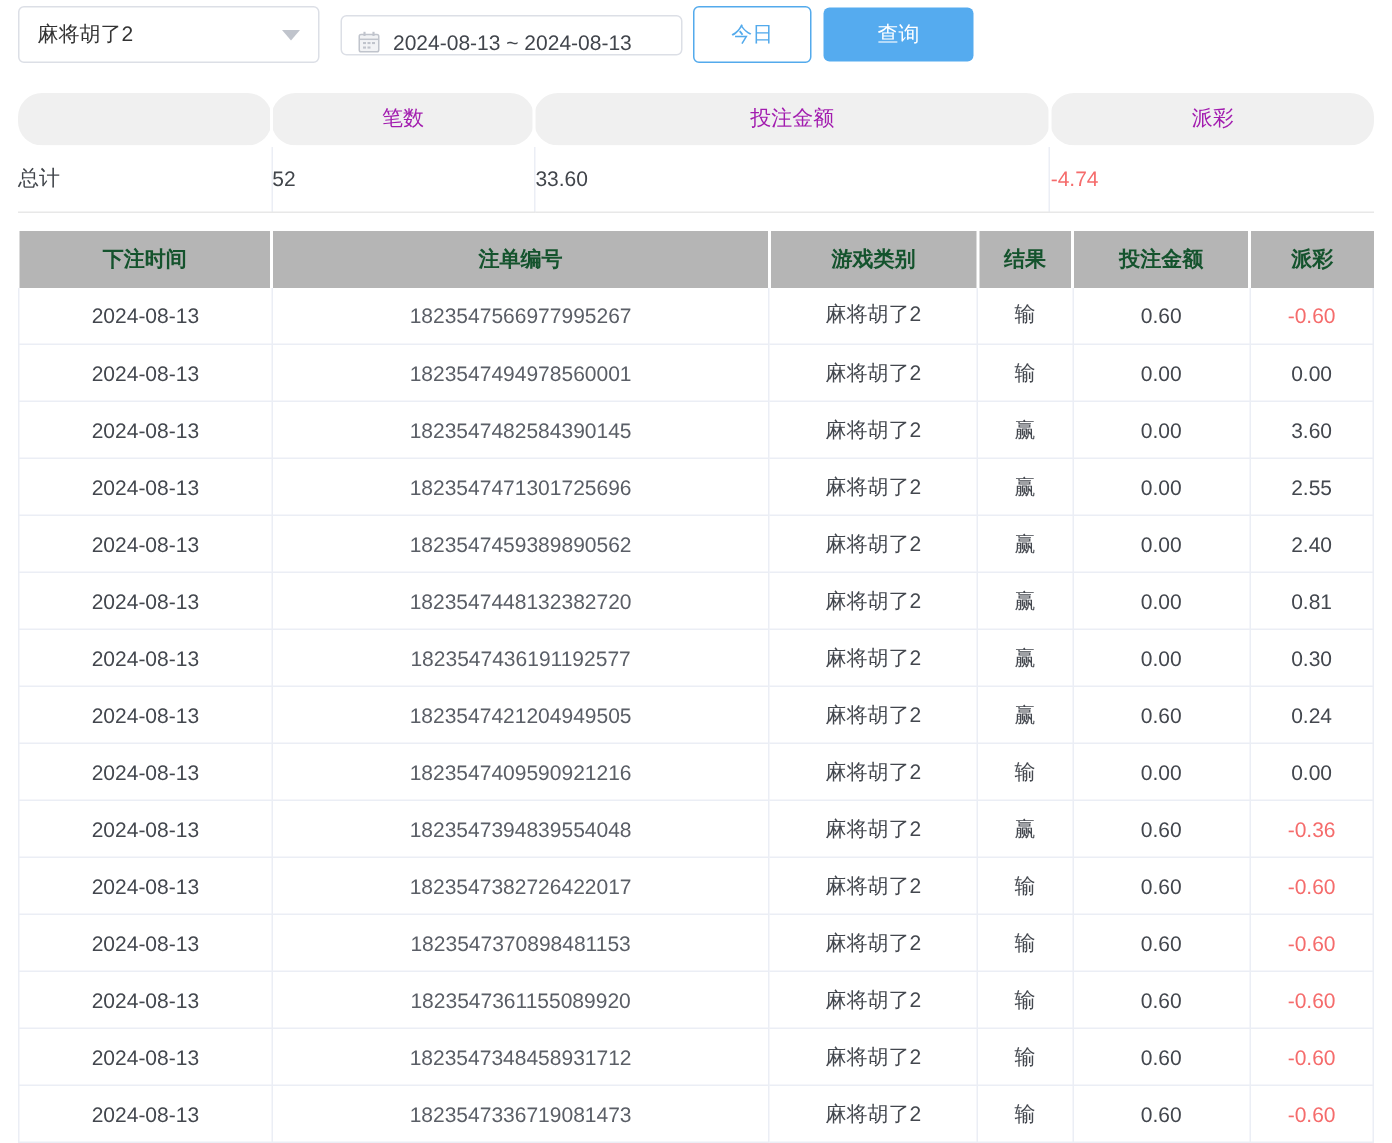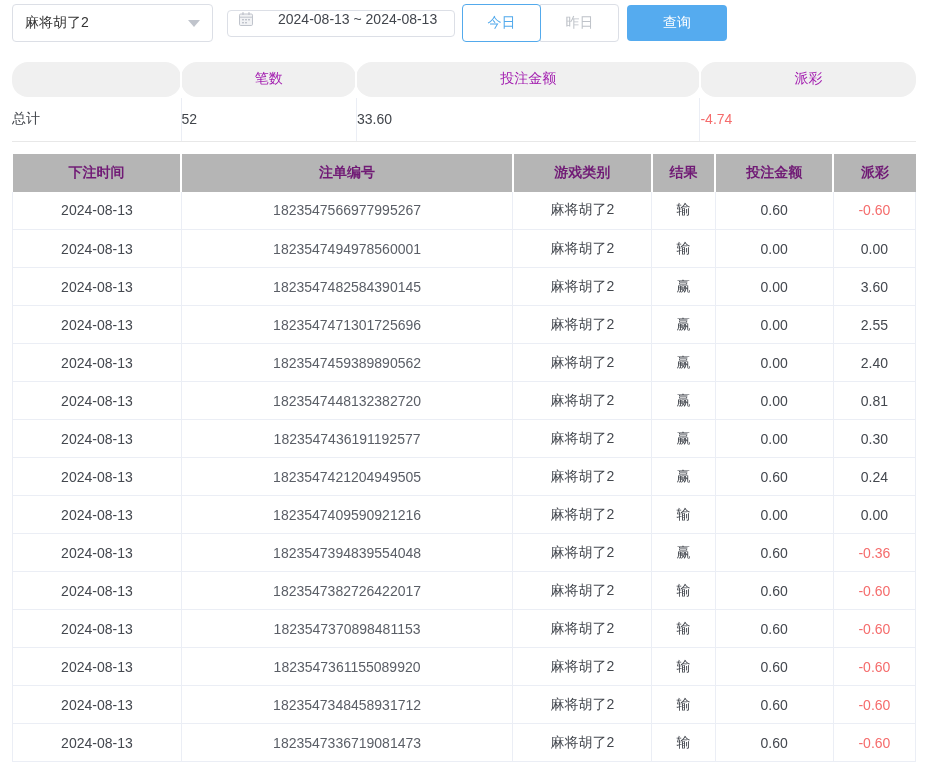--- a/index.html
+++ b/index.html
@@ -14,22 +14,22 @@
     display:flex; align-items:center; justify-content:space-between;
     padding:0 12px; cursor:pointer; background:#fff;
   }
   .select-box .sel-text { font-size:14px; color:#333; }
   .caret-down {
     width:0; height:0; border-left:6px solid transparent; border-right:6px solid transparent;
     border-top:7px solid #c0c4cc;
   }
   .date-box {
     width:228px; height:27px; border:1px solid #dcdfe6; border-radius:4px;
-    display:flex; align-items:flex-start; padding:0 10px; margin-left:14px;
-    cursor:pointer; background:#fff;gap:16px;
+    display:flex; align-items:flex-end; padding:0 10px; margin-left:14px;
+    cursor:pointer; background:#fff;
   }
   .date-box svg { flex:0 0 auto; margin-right:8px; }
   .date-box .date-text { font-size:14px; color:#41454c; white-space:nowrap; }
 
   .btn-group { display:flex; margin-left:7px; }
   .btn-group .qbtn {
     width:79px; height:38px; background:#fff; border:1px solid #dcdfe6;
     font-size:14px; color:#bfc3c9; cursor:pointer; margin-left:-1px;
     font-family:inherit;
   }
@@ -61,21 +61,21 @@
 
   
   .bet-table { width:100%; border-collapse:collapse; margin-top:12px; table-layout:fixed; }
   .bet-table col:nth-child(1){ width:18.7%; }
   .bet-table col:nth-child(2){ width:36.7%; }
   .bet-table col:nth-child(3){ width:15.4%; }
   .bet-table col:nth-child(4){ width:7.0%; }
   .bet-table col:nth-child(5){ width:13.1%; }
   .bet-table col:nth-child(6){ width:9.1%; }
   .bet-table th {
-    background:#b5b5b5; color:#701a75; font-size:14px; font-weight:bold; height:38px;
+    background:#b5b5b5; color:#14532d; font-size:14px; font-weight:bold; height:38px;
     text-align:center; border-right:2px solid #fff;
   }
   .bet-table th:last-child { border-right:none; }
   .bet-table td {
     height:38px; font-size:14px; color:#43474e; text-align:center; background:#fff;
     border:1px solid #ebeef5; border-top:none;
   }
   .bet-table td.bet-id { color:#5a5e66; }
   .neg { color:#f56c6c !important; }
 </style>
@@ -98,21 +98,20 @@
       <rect x="7" y="8" width="2" height="1.4" fill="#c0c4cc"></rect>
       <rect x="10" y="8" width="2" height="1.4" fill="#c0c4cc"></rect>
       <rect x="4" y="11" width="2" height="1.4" fill="#c0c4cc"></rect>
       <rect x="7" y="11" width="2" height="1.4" fill="#c0c4cc"></rect>
     </svg>
     <span class="date-text">2024-08-13 ~ 2024-08-13</span>
   </div>
 
   <div class="btn-group">
     <button class="qbtn active">今日</button>
-    <button class="qbtn">昨日</button>
   </div>
 
   <button class="query-btn">查询</button>
 </div>
 
 <table class="summary">
   <colgroup>
       <col>
       <col>
       <col>

